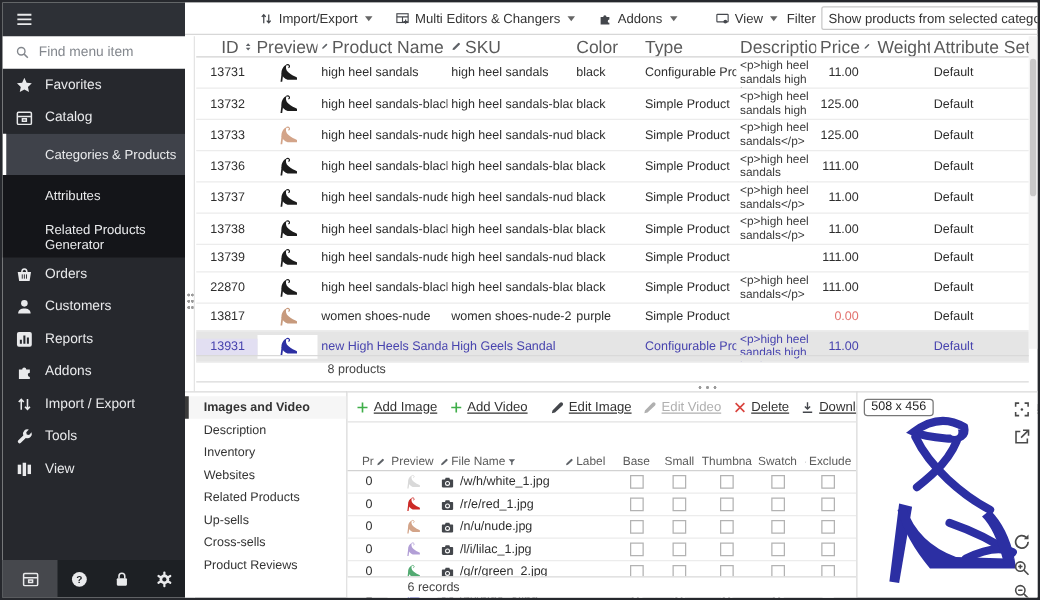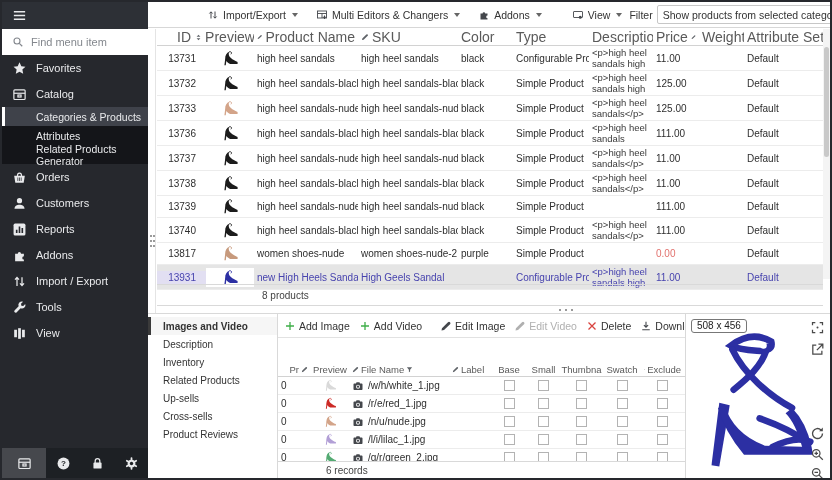--- a/index.html
+++ b/index.html
@@ -5,21 +5,21 @@
   * { margin:0; padding:0; box-sizing:border-box; }
   body { font-family:"Liberation Sans","DejaVu Sans",sans-serif; background:#9aa0a6; }
   .app { position:relative; width:832px; height:480px; background:#fff; border:2px solid #26282d; overflow:hidden; }
 
   
   .sidebar { position:absolute; left:0; top:0; bottom:0; width:146px; background:#26282d; color:#e9eaec; display:flex; flex-direction:column; font-size:11px; }
   .sb-top { height:27px; background:#2d3036; display:flex; align-items:center; padding-left:10px; flex:0 0 auto; }
   .sb-search { height:26px; background:#ffffff; display:flex; align-items:center; gap:7px; padding-left:10px; color:#83878d; flex:0 0 auto; }
   .sb-item { height:26px; display:flex; align-items:center; gap:9px; padding-left:10px; cursor:pointer; flex:0 0 auto; }
   .sb-sub { background:#141519; }
-  .sb-sub-item { height:19px; display:flex; align-items:center; padding-left:31px; font-size:10.5px; cursor:pointer; border-left:3px solid transparent; }
+  .sb-sub-item { height:33px; display:flex; align-items:center; padding-left:31px; font-size:10.5px; cursor:pointer; border-left:3px solid transparent; }
   .sb-sub-item.sel { background:#3f424a; border-left:3px solid #fff; }
   .sb-fill { flex:1 1 auto; }
   .sb-bottom { height:30px; background:#1d2024; display:flex; align-items:center; flex:0 0 auto; }
   .sb-bseg { width:44px; height:30px; background:#46484d; display:flex; align-items:center; justify-content:center; }
   .sb-bics { flex:1; display:flex; justify-content:space-around; align-items:center; }
   .ic { width:15px; height:15px; flex:0 0 auto; }
   .ic12 { width:12px; height:12px; }
 
   
   .main { position:absolute; left:146px; top:0; right:0; bottom:0; background:#fff; }
@@ -43,21 +43,21 @@
                        radial-gradient(circle 1px at 5px 12px,#9a9a9a 1px,transparent 1.4px); }
 
   
   .mgrid { position:absolute; left:9px; top:27px; right:7px; }
   .mhead, .mrow { display:grid; grid-template-columns:49px 48px 104px 100px 55px 76px 64px 46px 45px 83px; align-items:center; }
   .mhead { height:17px; border-bottom:1px solid #d2d2d2; color:#5a5a5a; font-size:14px; }
   .mhead .hc { display:flex; align-items:center; gap:3px; padding:0 3px; overflow:hidden; white-space:nowrap; }
   .mrow { min-height:22px; border-bottom:1px solid #ececec; font-size:10px; color:#2e2e2e; cursor:pointer; }
   .cell { padding:1px 3px; overflow:hidden; white-space:nowrap; }
   .cell.desc { white-space:normal; font-size:9.5px; line-height:11px; max-height:24px; color:#3a3a3a; }
-  .cell.num { text-align:left; padding-right:12px; }
+  .cell.num { text-align:right; padding-right:12px; }
   .cell.id { text-align:right; padding-right:10px; position:relative; }
   .cell.prev { display:flex; justify-content:center; }
   .shoe { width:19px; height:17px; }
   .c-black{color:#1c1c1c} .c-nude{color:#d3a489} .c-nudepump{color:#c79a7d} .c-blue{color:#2c2fa3}
   .c-white{color:#d9d9d9} .c-red{color:#cc2a26} .c-lilac{color:#b29fd6} .c-green{color:#53aa72}
   .mrow.sel { background:#e5e5e5; color:#4743ae; }
   .mrow.sel .cell.desc { color:#4743ae; }
   .mrow.sel .cell.id { background:#e2dff2; }
   .pzero { color:#e2726e; }
   .mscroll { position:absolute; right:0; top:27px; width:7px; height:250px; background:#f4f4f4; }
@@ -70,21 +70,21 @@
                        radial-gradient(circle 1px at 8px 2px,#9a9a9a 1px,transparent 1.4px),
                        radial-gradient(circle 1px at 14px 2px,#9a9a9a 1px,transparent 1.4px); }
 
   
   .dtabs { position:absolute; left:0; top:311px; width:130px; bottom:0; background:#fff; border-right:1px solid #d9d9d9; border-top:1px solid #d9d9d9; padding-top:3px; font-size:10px; color:#333; }
   .dtab { height:18px; display:flex; align-items:center; padding-left:12px; border-left:3px solid transparent; cursor:pointer; }
   .dtab.sel { border-left:3px solid #3a3a3a; background:#f6f6f6; font-weight:bold; }
 
   .dmain { position:absolute; left:130px; top:311px; width:407px; bottom:0; border-top:1px solid #d9d9d9; }
   .dbar { height:24px; display:flex; align-items:center; gap:5px; padding:0 4px; font-size:10.5px; color:#333; border-bottom:1px solid #e2e2e2; white-space:nowrap; }
-  .dbar .tbtn { gap:3px; padding:2px 2px; }
+  .dbar .tbtn { gap:3px; padding:2px 2px;text-decoration:underline; }
   .disab { color:#b0b0b0; }
   .bhead, .brow { display:grid; grid-template-columns:32px 40px 100px 42px 34px 35px 41px 40px 41px; align-items:center; font-size:10px; }
   .bhead { height:15px; border-bottom:1px solid #d2d2d2; color:#5a5a5a; font-size:9.5px;margin-top:24px; }
   .bhead .hc { display:flex; align-items:center; gap:2px; padding:0 2px; overflow:hidden; white-space:nowrap; }
   .brow { height:18px; border-bottom:1px solid #ececec; color:#2e2e2e; cursor:pointer; }
   .brow .cell.prev .shoe { width:15px; height:13px; }
   .brow.sel { background:#e9e9e9; }
   .filec { display:flex; align-items:center; gap:4px; overflow:hidden; padding-left:2px; }
   .cb { width:11px; height:11px; border:1px solid #b3b3b3; background:#fff; display:inline-block; position:relative; }
   .cb.checked::after { content:""; position:absolute; left:2.5px; top:0.5px; width:3.5px; height:6.5px; border-right:1.6px solid #4a4a4a; border-bottom:1.6px solid #4a4a4a; transform:rotate(40deg); }
@@ -610,21 +610,21 @@
         <div class="cell">high heel sandals-nude-37</div>
         <div class="cell">black</div>
         <div class="cell">Simple Product</div>
         <div class="cell desc"></div>
         <div class="cell num">111.00</div>
         <div class="cell num"></div>
         <div class="cell">Default</div>
       </div>
 
       <div class="mrow">
-        <div class="cell id">13740</div>
+        <div class="cell id">22870</div>
         <div class="cell prev">
             <svg class="shoe c-black">
               <use href="#i-shoe"></use>
             </svg>
           </div>
         <div class="cell">high heel sandals-black-38</div>
         <div class="cell">high heel sandals-black-38</div>
         <div class="cell">black</div>
         <div class="cell">Simple Product</div>
         <div class="cell desc">&lt;p&gt;high heel sandals&lt;/p&gt;</div>
@@ -681,20 +681,23 @@
       <div class="dtab sel">
           <span>Images and Video</span>
         </div>
       <div class="dtab">
           <span>Description</span>
         </div>
       <div class="dtab">
           <span>Inventory</span>
         </div>
       <div class="dtab">
+          <span>Websites</span>
+        </div>
+      <div class="dtab">
           <span>Related Products</span>
         </div>
       <div class="dtab">
           <span>Up-sells</span>
         </div>
       <div class="dtab">
           <span>Cross-sells</span>
         </div>
       <div class="dtab">
           <span>Product Reviews</span>

